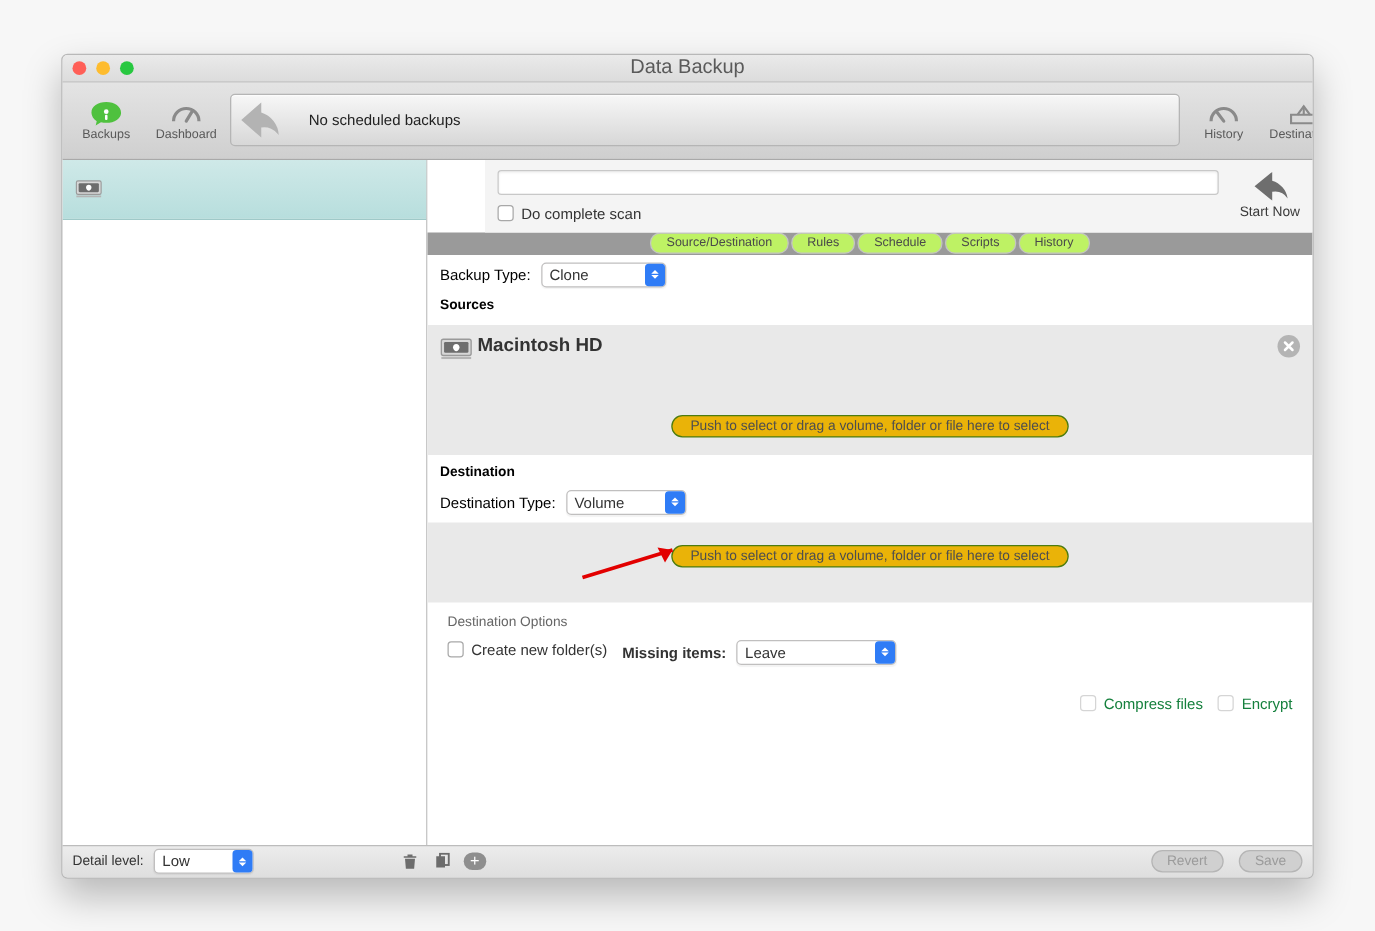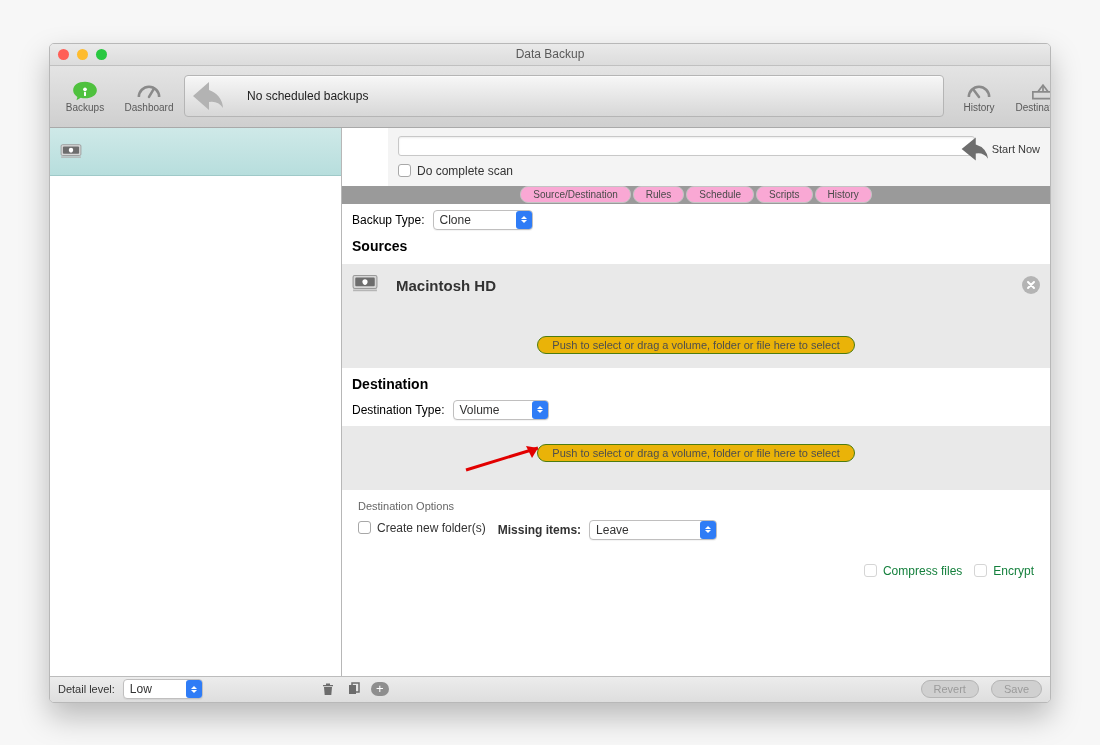--- a/index.html
+++ b/index.html
@@ -17,21 +17,21 @@
     position:relative;
   }
 
   
   .titlebar {
     height:22px;
     background:linear-gradient(to bottom,#eaeaea,#dcdcdc);
     border-bottom:1px solid #c0c0c0;
     display:flex; align-items:center; justify-content:center;
     position:relative;
-    font-size:12px; color:#5a5a5a;
+    font-size:16px; color:#5a5a5a;
   }
   .traffic { position:absolute; left:8px; top:5px; display:flex; gap:8px; }
   .tl { width:11px; height:11px; border-radius:50%; }
   .tl.red{background:#ff5f57;} .tl.yellow{background:#febc2e;} .tl.green{background:#28c840;}
 
   
   .toolbar {
     height:62px;
     background:linear-gradient(to bottom,#e4e4e4,#cfcfcf);
     border-bottom:1px solid #a9a9a9;
@@ -88,33 +88,33 @@
   .namefield {
     height:20px; border:1px solid #c8c8c8; border-radius:3px; background:#fff;
     box-shadow:inset 0 1px 2px rgba(0,0,0,0.08);
     width:calc(100% - 65px);
   }
   .chk-row { display:flex; align-items:center; gap:6px; font-size:12px; color:#333; padding-bottom:4px; }
   .chk-box { width:13px; height:13px; border:1px solid #a8a8a8; border-radius:3px; background:#fff; }
 
   .startnow {
     position:absolute; right:10px; top:6px;
-    display:flex; flex-direction:row; align-items:center;
+    display:flex; flex-direction:column; align-items:center;
     font-size:11px; color:#3a3a3a; cursor:pointer;
   }
   .startnow svg{width:36px;height:30px;}
 
   
   .tabs-strip {
     height:18px; background:#9a9a9a;
     display:flex; align-items:center; justify-content:center; gap:2px;
     font-size:10px;
   }
   .pill {
-    background:#f9a8d4;
+    background:#bef264;
     border-radius:8px; padding:1px 12px;
     color:#4a4a4a; cursor:pointer;
     font-size:10px; line-height:13px;
     border:1px solid #c3c3c3;
   }
 
   .body-scroll { flex:1; overflow:auto; position:relative; }
   .sect-pad { padding:6px 10px; }
   .row-field { display:flex; align-items:center; gap:8px; font-size:12px; }
   .label { color:#000; }
@@ -131,24 +131,24 @@
     position:absolute; right:0; top:0; bottom:0; width:16px;
     background:#2f7cf6; border-radius:3px;
     display:flex; flex-direction:column; align-items:center; justify-content:center;
   }
   .select .arrows::before, .select .arrows::after{
     content:""; border-left:3px solid transparent; border-right:3px solid transparent;
   }
   .select .arrows::before{border-bottom:3px solid #fff; margin-bottom:1px;}
   .select .arrows::after{border-top:3px solid #fff;}
 
-  .h2 { font-weight:bold; font-size:14px; color:#000; padding:2px 0 4px 0; }
+  .h2 { font-weight:bold; font-size:11px; color:#000; padding:2px 0 4px 0; }
 
   .greybox { background:#e9e9e9; padding:8px 10px; position:relative; }
-  .src-row { display:flex; align-items:flex-end; gap:18px; font-size:15px; font-weight:bold; }
+  .src-row { display:flex; align-items:flex-start; gap:4px; font-size:15px; font-weight:bold; }
   .src-row .x {
     margin-left:auto; width:18px; height:18px; border-radius:50%;
     background:#b4b4b4; color:#fff; display:flex; align-items:center; justify-content:center;
     font-size:13px; cursor:pointer;
   }
   .dropzone {
     margin-top:42px;
     display:flex; justify-content:center;
     padding-bottom:6px;
   }

